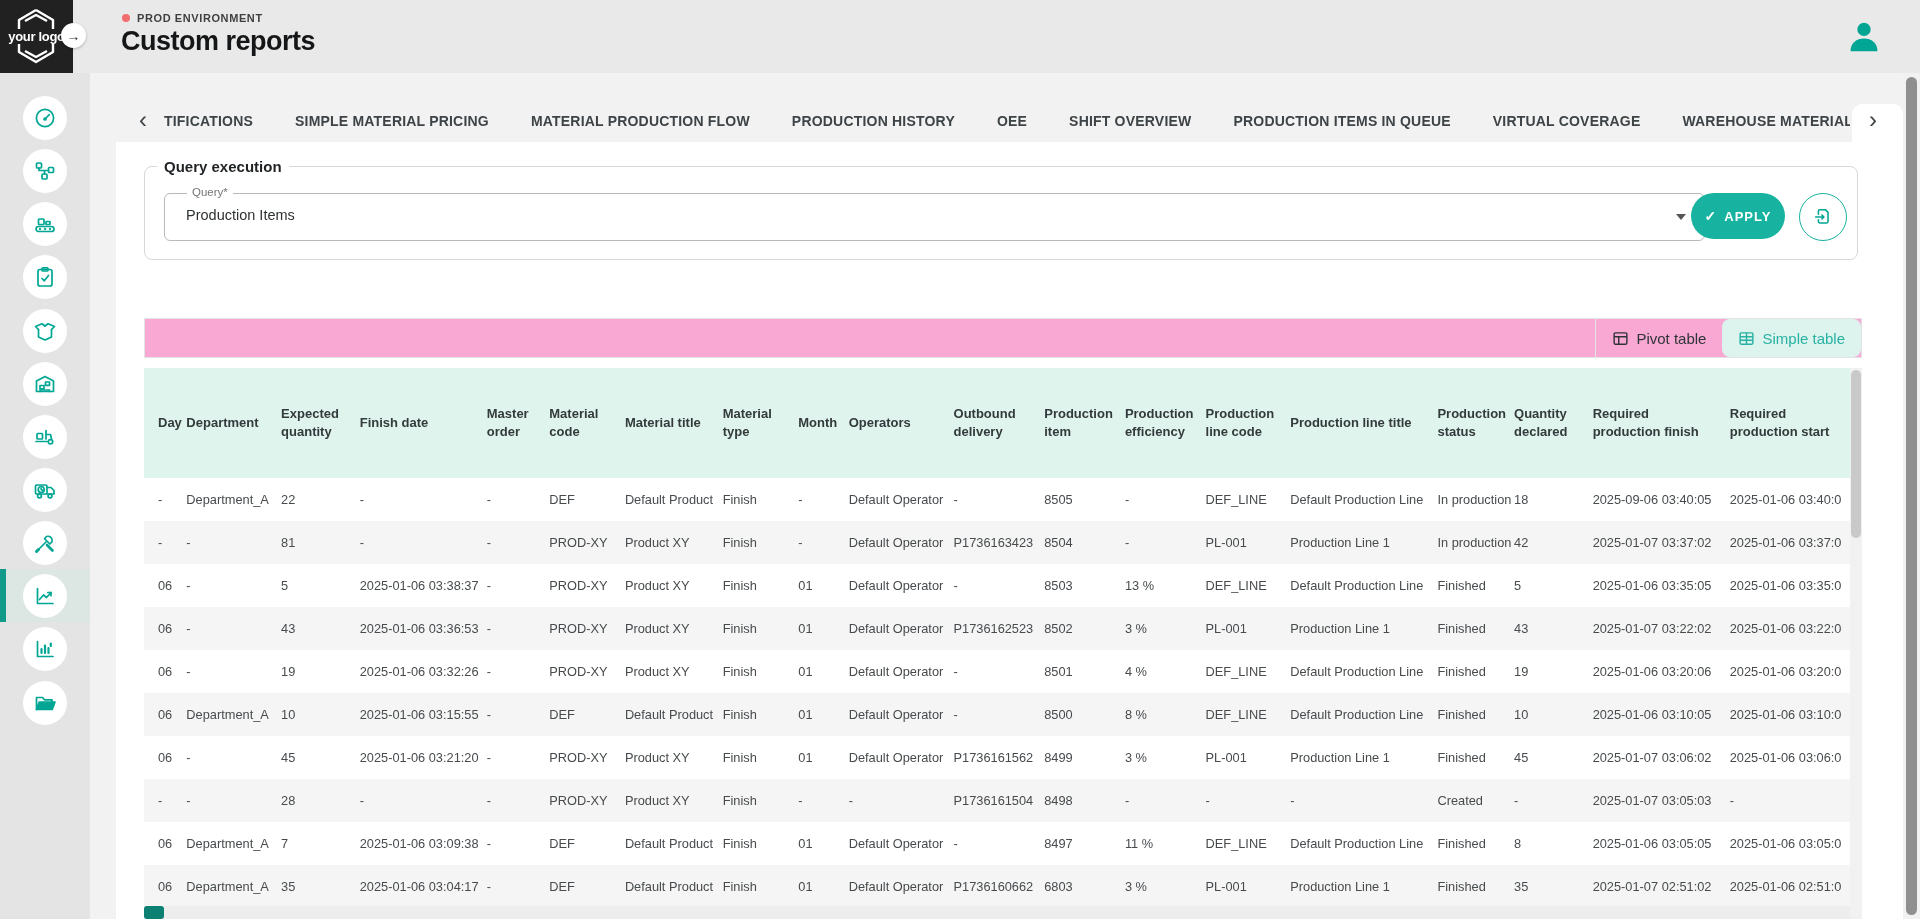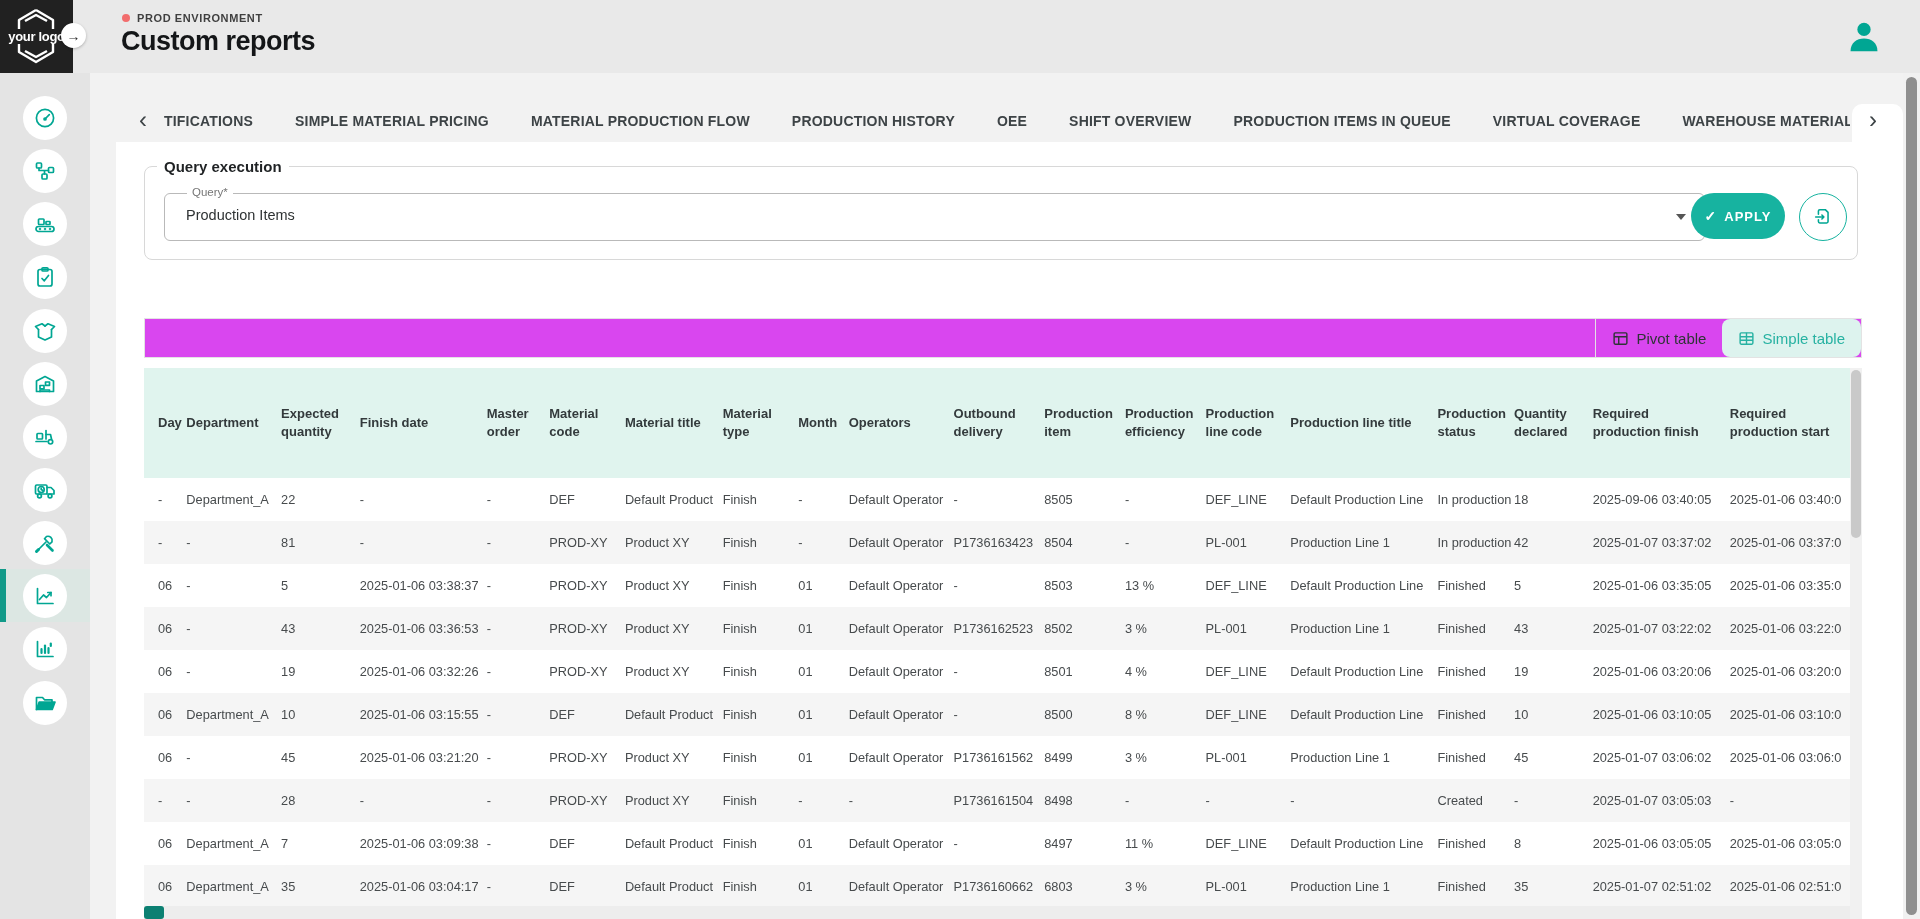--- a/index.html
+++ b/index.html
@@ -42,21 +42,21 @@
   .query-fieldset legend{margin-left:12px;padding:0 7px;font-size:15px;font-weight:bold;color:#1f2224;}
   .select-box{position:absolute;left:19px;top:18px;width:1513px;height:46px;border:1px solid #b9b9b9;border-radius:6px;background:#fff;cursor:pointer;padding-left:26px;}
   .select-label{position:absolute;left:22px;top:-8px;background:#fff;padding:0 5px;font-size:11.5px;color:#767676;}
   .select-value{position:absolute;left:21px;top:13px;font-size:14.5px;color:#2e3233;text-align:right;}
   .select-caret{position:absolute;right:18px;top:20px;width:0;height:0;border-left:5px solid transparent;border-right:5px solid transparent;border-top:6px solid #555;}
   .apply-btn{position:absolute;left:1546px;top:18px;width:94px;height:46px;border-radius:23px;background:#17b3a0;color:#fff;display:flex;align-items:center;justify-content:center;gap:7px;font-size:13px;font-weight:bold;letter-spacing:1px;cursor:pointer;}
   .apply-check{font-size:14px;font-weight:bold;}
   .export-btn{position:absolute;left:1654px;top:18px;width:46px;height:46px;border-radius:50%;border:1.5px solid #17b3a0;background:#fff;display:flex;align-items:center;justify-content:center;cursor:pointer;}
 
   
-  .toggle-row{position:absolute;left:144px;top:318px;width:1718px;height:40px;background:#d946ef;border:1px solid #e3e3e3;box-sizing:border-box;display:flex;justify-content:flex-end;}
+  .toggle-row{position:absolute;left:144px;top:318px;width:1718px;height:40px;background:#f9a8d4;border:1px solid #e3e3e3;box-sizing:border-box;display:flex;justify-content:flex-end;}
   .toggle-btn{display:flex;align-items:center;gap:7px;padding:0 16px;font-size:15px;cursor:pointer;}
   .toggle-btn.pivot{color:#2f3437;border-left:1px solid #e3e3e3;}
   .toggle-btn.simple{color:#27b2a2;background:#ddf3ee;border-radius:8px;}
 
   
   .table-wrap{position:absolute;left:144px;top:368px;width:1706px;height:702px;overflow:hidden;}
   table.data{border-collapse:collapse;table-layout:fixed;width:1723px;}
   table.data th{height:110px;background:#e0f4ee;vertical-align:middle;text-align:left;font-size:13px;font-weight:bold;color:#333a3c;padding:0 12px 0 0;line-height:1.35;}
   table.data th:first-child, table.data td:first-child{padding-left:14px;}
   table.data td{height:43px;font-size:12.8px;color:#474b4d;white-space:nowrap;overflow:hidden;padding:0 12px 0 0;}

